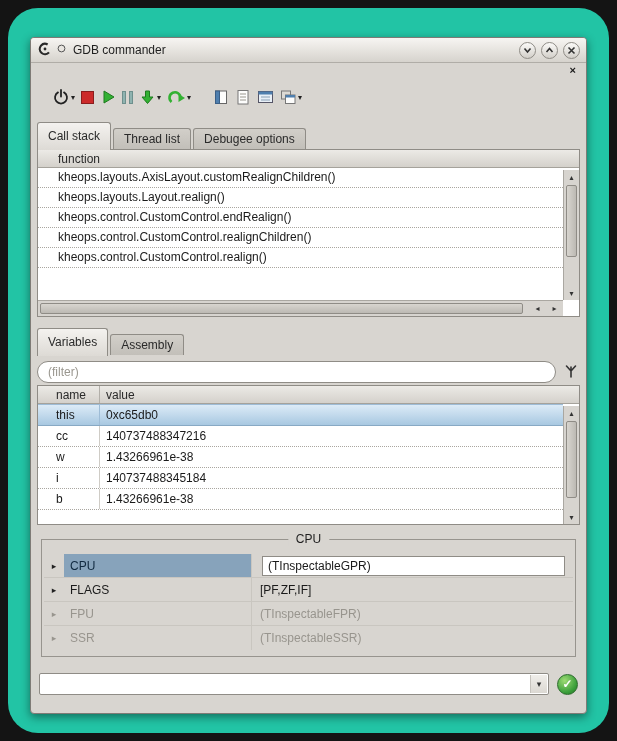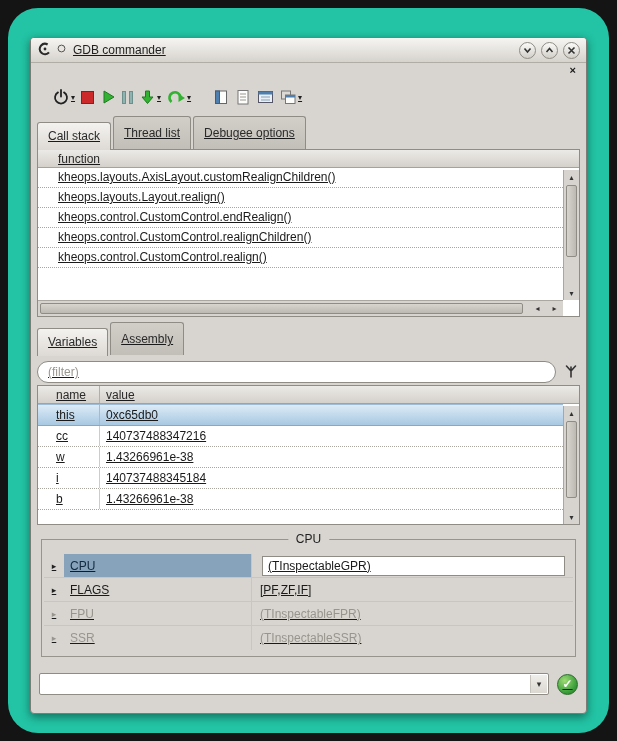--- a/index.html
+++ b/index.html
@@ -18,21 +18,21 @@
     border-radius: 30px;
   }
   .window {
     position: absolute; left: 22px; top: 29px;
     width: 557px; height: 677px;
     background: #d8d5d0;
     border: 1px solid #7e7b76;
     border-radius: 4px;
     box-shadow: 0 3px 10px rgba(0,0,0,.45);
     overflow: hidden;
-    display: flex; flex-direction: column; text-decoration: underline;
+    display: flex; flex-direction: column;
   }
   
   .titlebar {
     height: 25px; flex: 0 0 25px;
     background: linear-gradient(#f7f5f2, #d6d3cd);
     border-bottom: 1px solid #b0ada7;
     display: flex; align-items: center;
     padding: 0 6px;
   }
   .titlebar .title { margin-left: 6px; color: #1f1f1f; }
@@ -59,21 +59,21 @@
   }
   .tbtn { display: flex; align-items: center; padding: 2px 3px; border-radius: 2px; }
   .dd { font-size: 8px; color: #222; margin-left: 1px; }
   .stop-sq { width: 13px; height: 13px; background: #cc2a2a; border: 1px solid #8a1d1d; }
   .pause-bars { display: flex; gap: 3px; }
   .pause-bars i { display: block; width: 4px; height: 13px; background: #8fb3b0; border: 1px solid #6e908d; }
   .tsep { width: 16px; }
   
   .tabbar { display: flex; align-items: flex-end; height: 24px; margin: 10px 0 0 6px; position: relative; z-index: 2; }
   .tab {
-    height: 33px; padding: 0 10px;
+    height: 21px; padding: 0 10px;
     display: flex; align-items: center;
     background: linear-gradient(#d2cfc9, #c2bfb9);
     border: 1px solid #8f8c86; border-bottom: none;
     border-radius: 3px 3px 0 0;
     margin-right: 2px; color: #2a2a2a;
   }
   .tab.active {
     height: 28px;
     background: linear-gradient(#f4f2ef, #ddDAd5);
     margin-bottom: -1px; padding-bottom: 1px;

